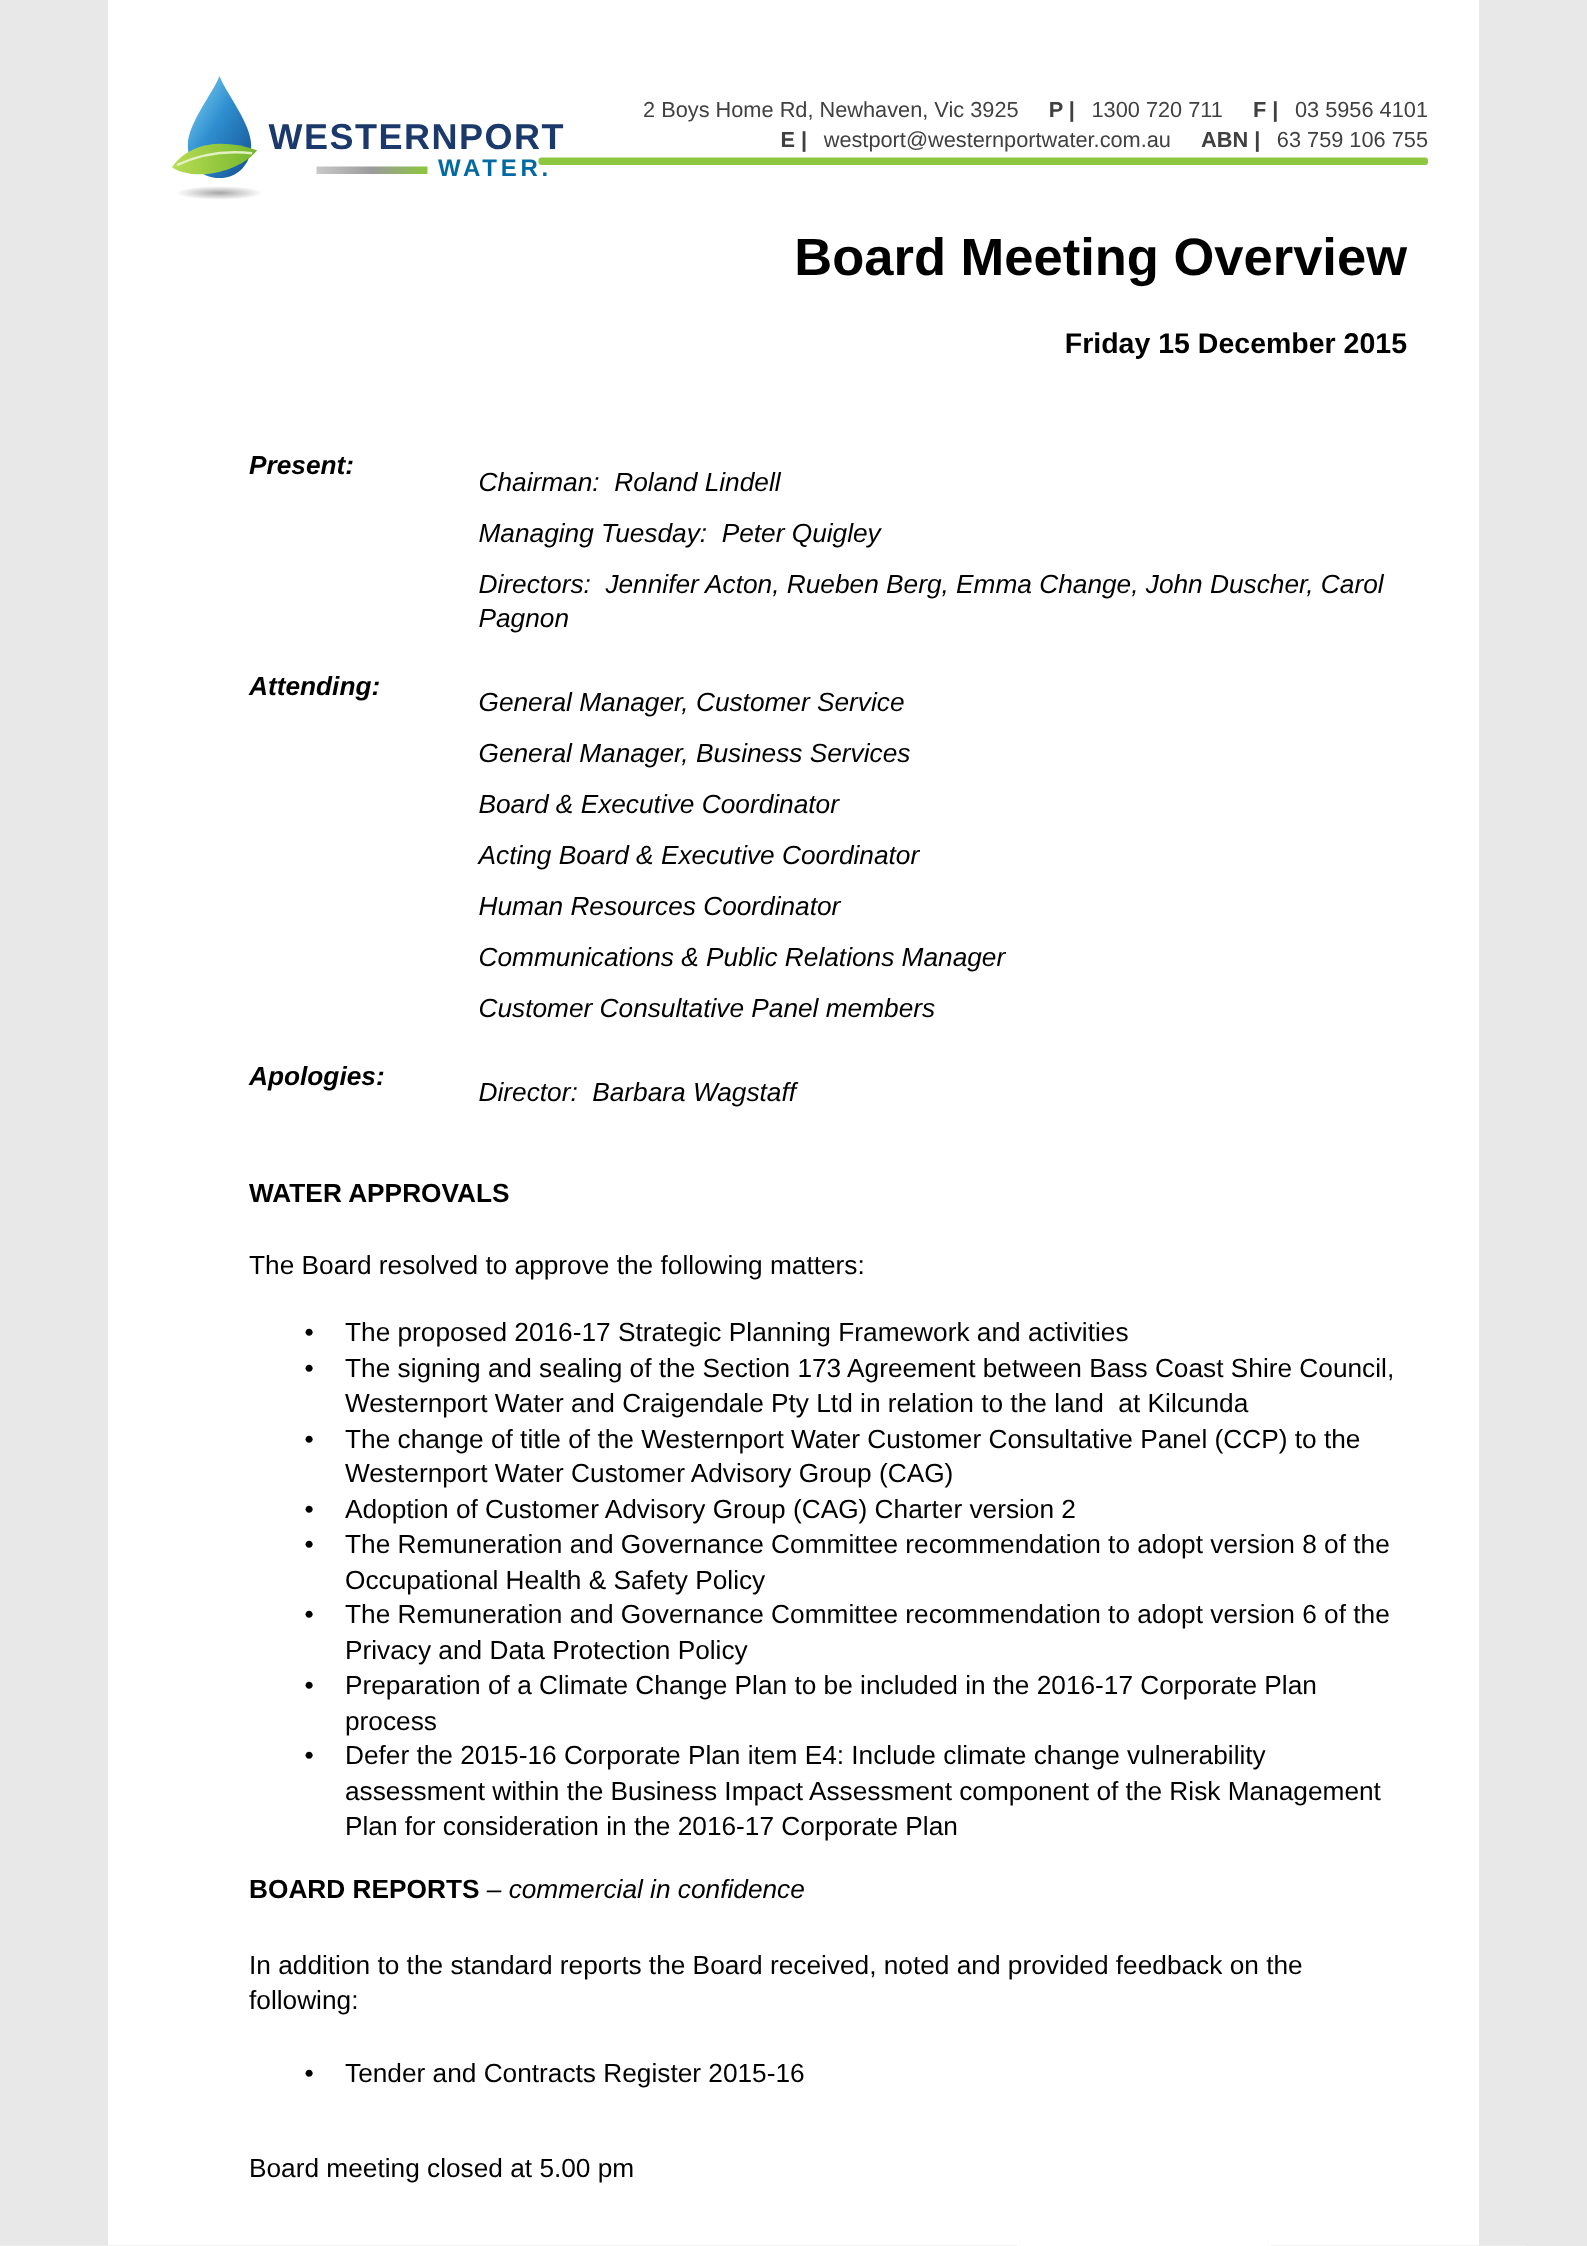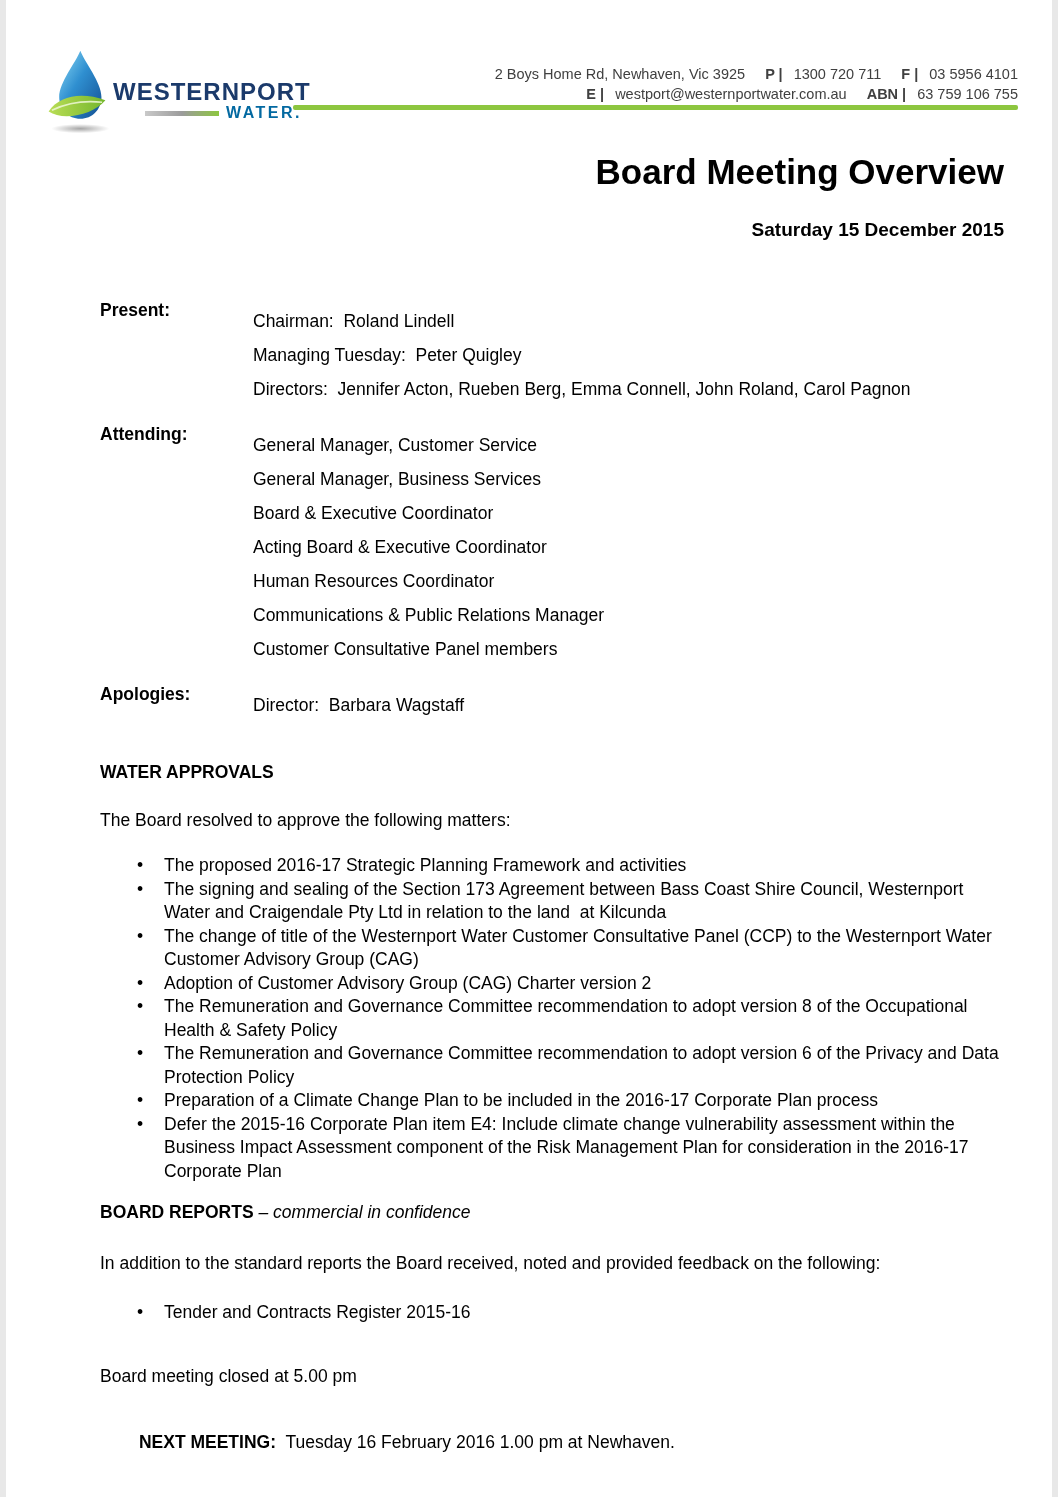--- a/index.html
+++ b/index.html
@@ -1,19 +1,19 @@
 <!DOCTYPE html>
 <html><head>
 <meta charset="utf-8">
 <style>
   html, body { margin: 0; padding: 0; background: #e8e8e8; }
   * { box-sizing: border-box; }
   .page {
     position: relative;
-    width: 1046px;
+    width: 914px;
     height: 1497px;
     margin: 0 auto;
     background: #ffffff;
     font-family: "Liberation Sans", sans-serif;
     color: #000000;
     overflow: hidden;
   }
 
   
   .letterhead { position: relative; height: 140px; }
@@ -47,21 +47,21 @@
 
   
   .content { padding: 0 48px 0 94px; font-size: 17.5px; line-height: 23px; }
   .doc-title {
     margin: 12px 0 0 0; text-align: right;
     font-size: 35px; line-height: 40px; font-weight: bold;
   }
   .doc-date { margin-top: 26px; text-align: right; font-size: 19px; font-weight: bold; }
 
   .attendance { margin-top: 58px; }
-  .att-row { display: flex; margin-bottom: 22px; }
+  .att-row { display: flex; margin-bottom: 22px; font-style: italic; }
   .att-row:last-child { margin-bottom: 0; }
   .att-label { width: 153px; flex: 0 0 153px; font-weight: bold; }
   .att-lines { flex: 1; }
   .att-line { white-space: pre-wrap; margin-top: 11px; }
 
   .section-heading { margin-top: 44px; font-weight: bold; }
   .intro { margin-top: 25px; }
 
   ul.bullets { list-style: none; margin: 22px 0 0 0; padding: 0; }
   ul.bullets li { position: relative; padding-left: 64px; line-height: 23.5px; }
@@ -128,29 +128,29 @@
         <span class="val">63 759 106 755</span>
       </div>
     </div>
 
     <div class="green-rule"></div>
   </header>
 
   <main class="content">
 
     <h1 class="doc-title">Board Meeting Overview</h1>
-    <div class="doc-date">Saturday 15 December 2015</div>
+    <div class="doc-date">Friday 15 December 2015</div>
 
     <section class="attendance">
       <div class="att-row">
         <div class="att-label">Present:</div>
         <div class="att-lines">
           <div class="att-line">Chairman:  Roland Lindell</div>
           <div class="att-line">Managing Tuesday:  Peter Quigley</div>
-          <div class="att-line">Directors:  Jennifer Acton, Rueben Berg, Emma Connell, John Roland, Carol Pagnon</div>
+          <div class="att-line">Directors:  Jennifer Acton, Rueben Berg, Emma Change, John Duscher, Carol Pagnon</div>
         </div>
       </div>
 
       <div class="att-row">
         <div class="att-label">Attending:</div>
         <div class="att-lines">
           <div class="att-line">General Manager, Customer Service</div>
           <div class="att-line">General Manager, Business Services</div>
           <div class="att-line">Board &amp; Executive Coordinator</div>
           <div class="att-line">Acting Board &amp; Executive Coordinator</div>

